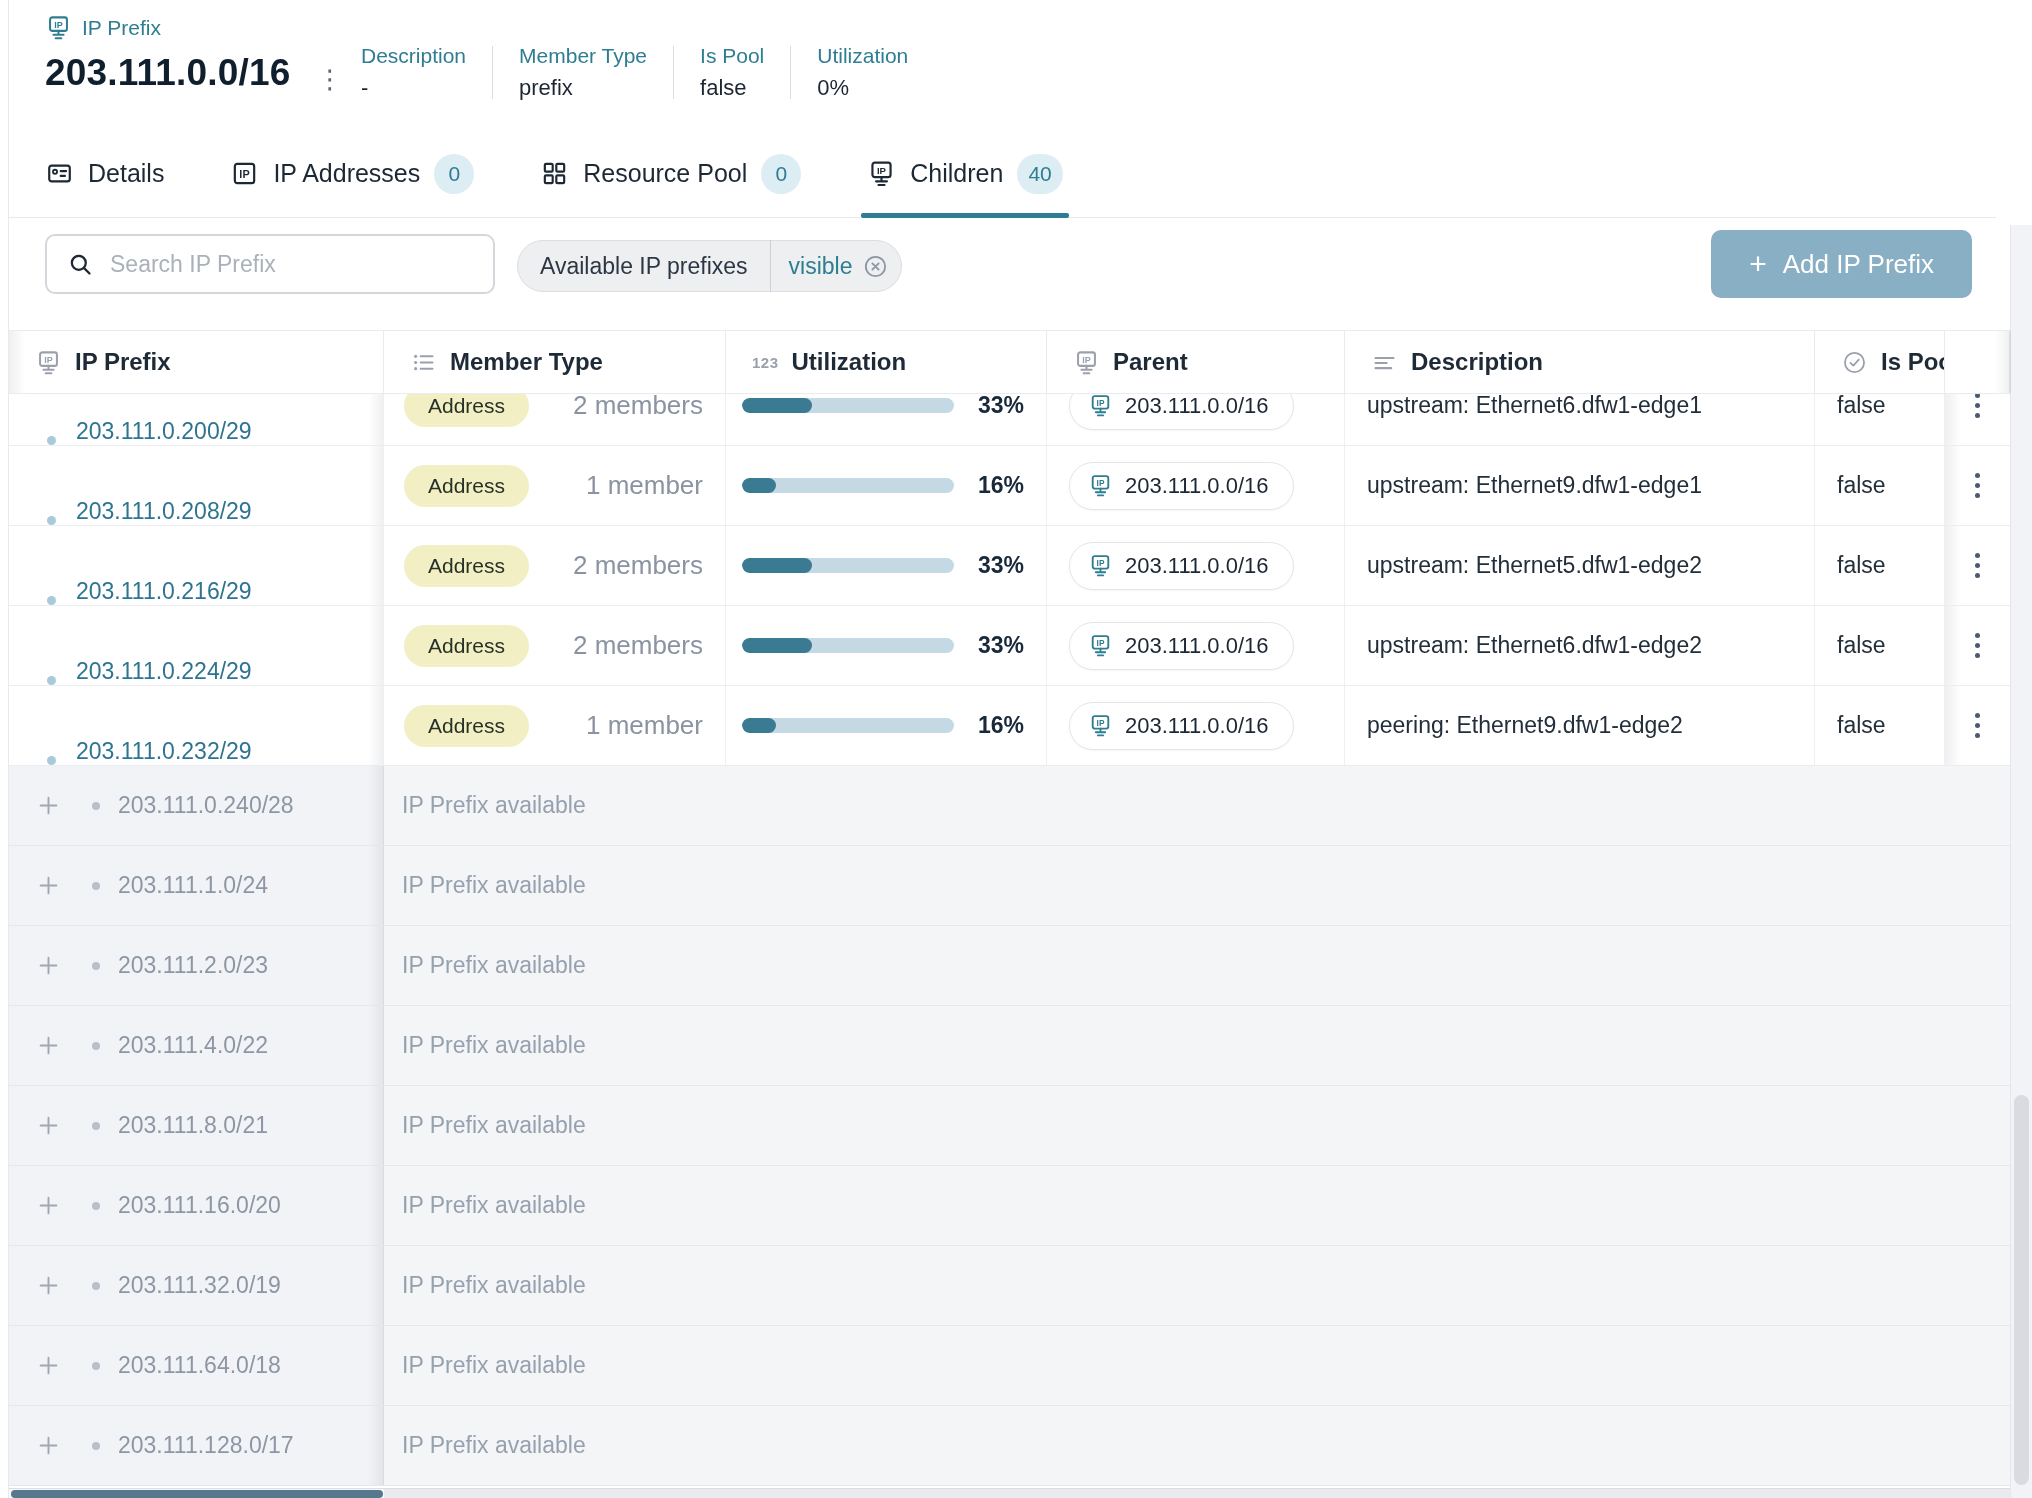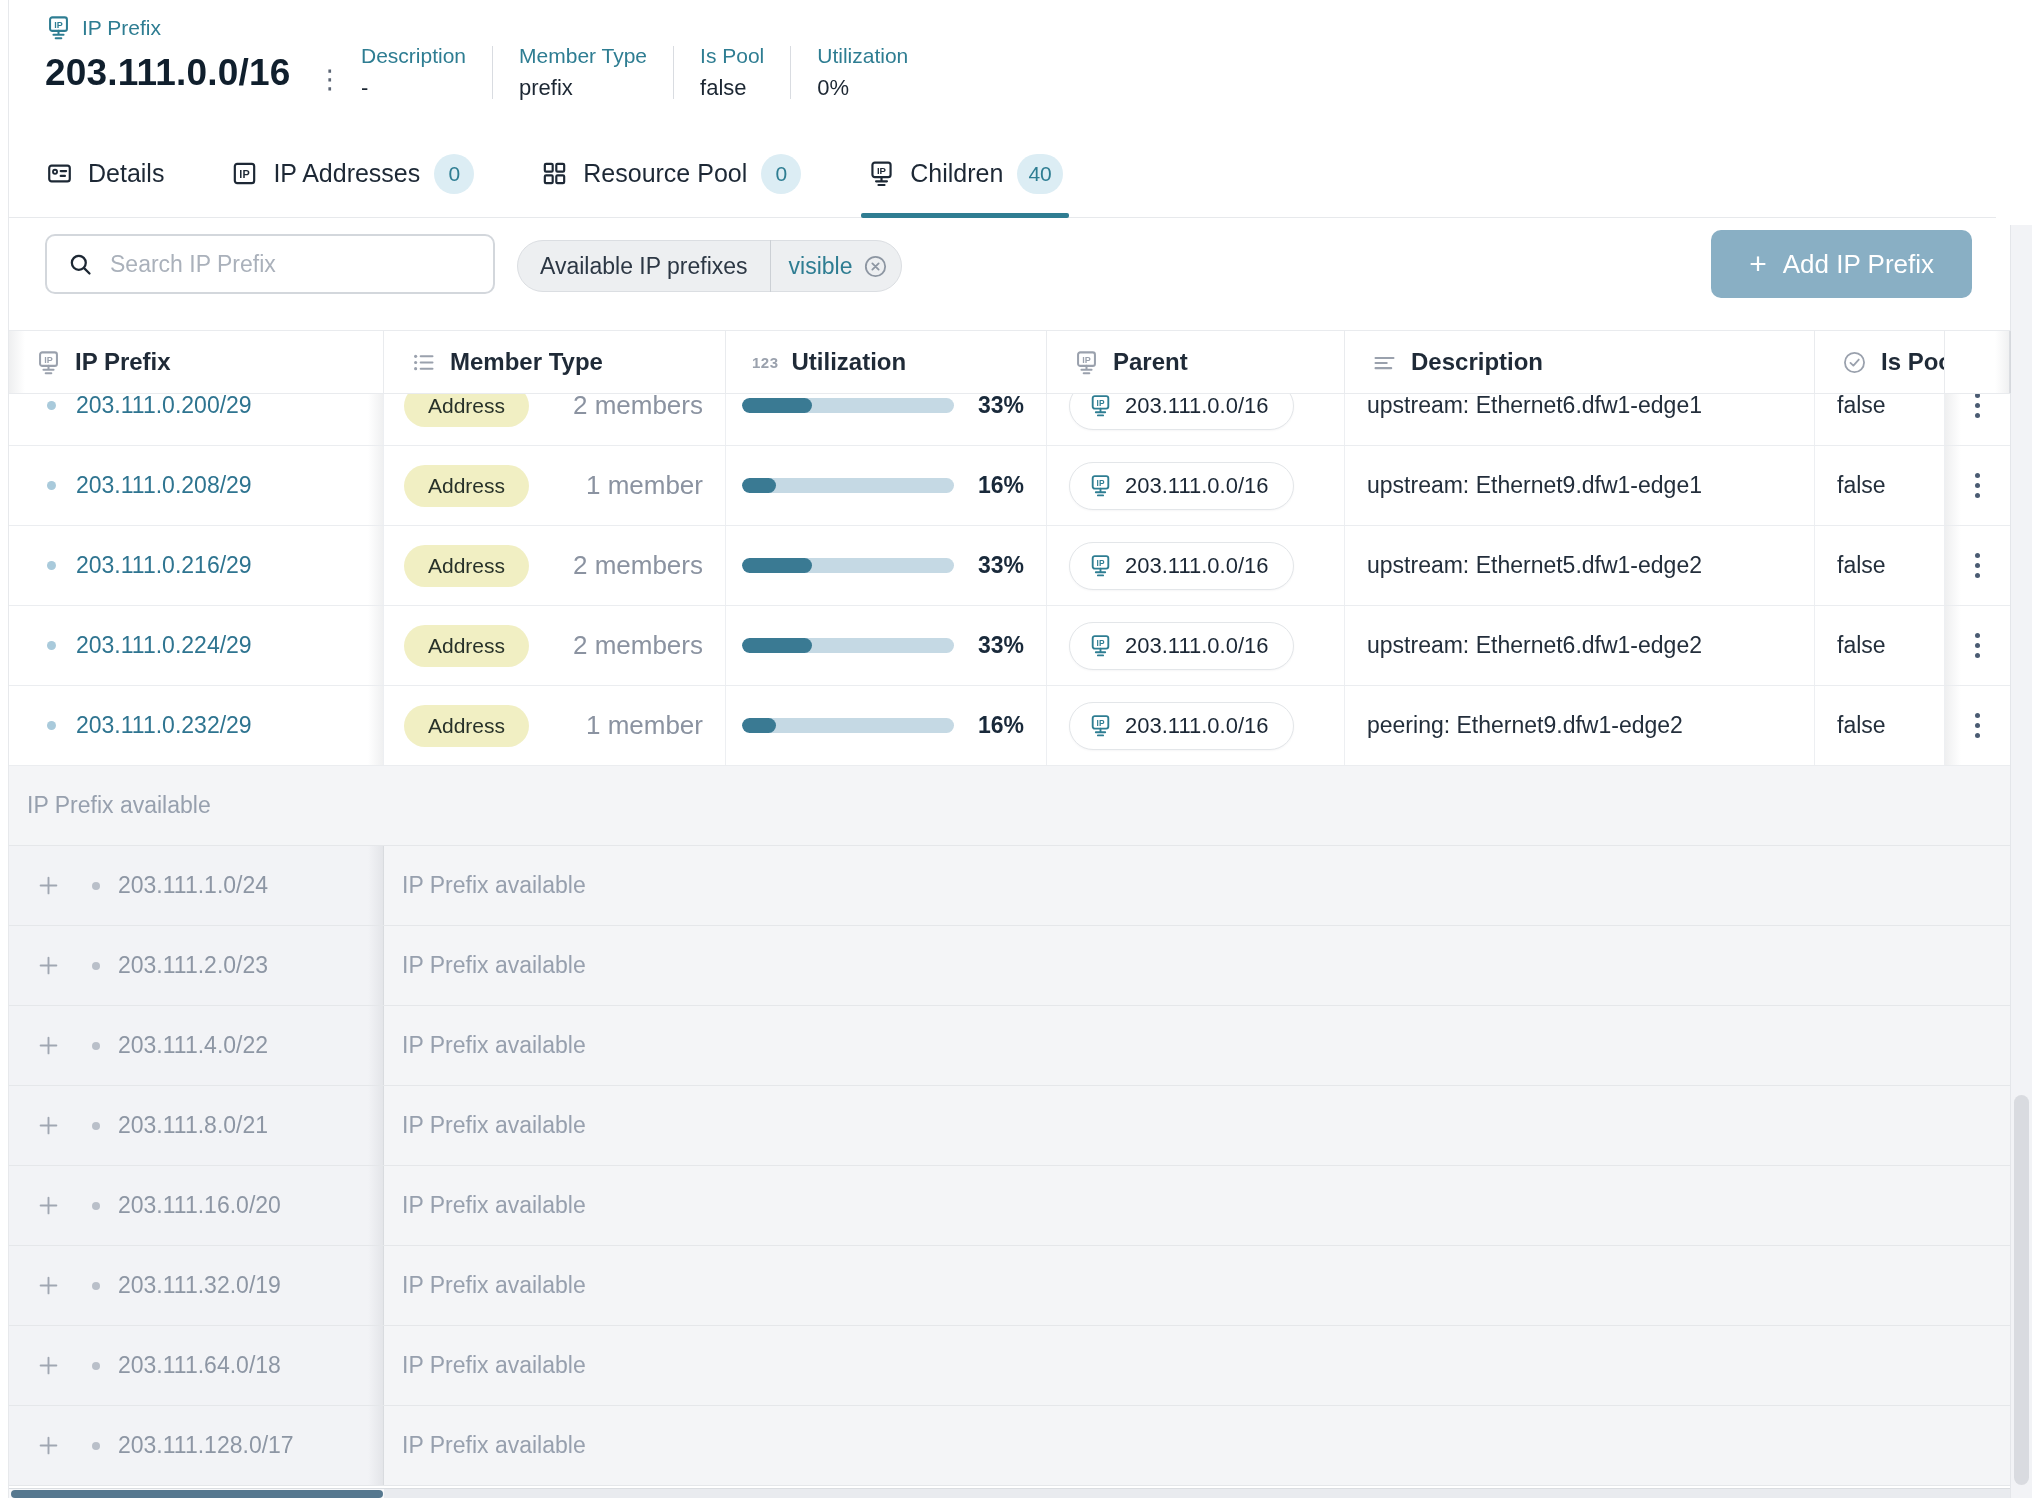--- a/index.html
+++ b/index.html
@@ -51,21 +51,21 @@
   .th svg, .th .numico { color:#9aa1ad; flex:0 0 auto; }
   .th svg { width:27px; height:27px; }
   .numico { font-size:15px; font-weight:700; letter-spacing:.5px; }
   .tbody { position:absolute; top:64px; left:0; right:0; bottom:10px; overflow:hidden; }
   .rows { margin-top:-28px; }
   .tr { height:80px; border-bottom:1px solid #ebedf0; background:#fff; }
   .td { display:flex; align-items:center; border-right:1px solid #edeff2; overflow:hidden; position:relative; }
   .td.no-r { border-right:none; }
   .sticky-shadow-r::after { content:""; position:absolute; top:0; right:-1px; width:16px; height:100%; background:linear-gradient(to left, rgba(20,30,45,.07), rgba(20,30,45,0)); pointer-events:none; }
   .sticky-shadow-l::before { content:""; position:absolute; top:0; left:0; width:16px; height:100%; background:linear-gradient(to right, rgba(20,30,45,.07), rgba(20,30,45,0)); pointer-events:none; }
-  .col-prefix { padding-left:38px; gap:20px; }
+  .col-prefix { padding-left:38px; gap:20px;align-items:flex-end; }
   .bullet { width:9px; height:9px; border-radius:50%; background:#a9cadb; flex:0 0 auto; }
   .plink { color:#2e7490; font-size:23px; font-weight:500; text-decoration:none; cursor:pointer; }
   .col-member { padding:0 22px 0 20px; justify-content:space-between; }
   .mbadge { background:#f1efc3; border-radius:999px; padding:9px 24px; font-size:21px; color:#273129; }
   .members { color:#8b93a1; font-size:26px; }
   .col-util { padding:0 22px 0 16px; justify-content:space-between; gap:14px; }
   .bar { width:212px; height:15px; border-radius:8px; background:#c5d9e4; overflow:hidden; flex:0 0 auto; }
   .fill { display:block; height:100%; background:#3a7a93; border-radius:8px; }
   .pct { font-size:23px; font-weight:bold; color:#19293a; }
   .col-parent { padding-left:22px; }
@@ -411,20 +411,29 @@
     <div class="td col-actions no-r sticky-shadow-l">
       <span class="kebab">
                 <i></i>
                 <i></i>
                 <i></i>
               </span>
     </div>
   </div>
 
   <div class="grid2 tr avail">
+    <div class="acell1 sticky-shadow-r">
+      <span class="plusbtn">
+        <svg viewBox="0 0 24 24">
+                  <path d="M12 5 V19 M5 12 H19" stroke="currentColor" stroke-width="1.7" stroke-linecap="round"></path>
+                </svg>
+      </span>
+      <span class="adot"></span>
+      <span class="aprefix">203.111.0.240/28</span>
+    </div>
     <div class="alabel">IP Prefix available</div>
   </div>
 
   <div class="grid2 tr avail">
     <div class="acell1 sticky-shadow-r">
       <span class="plusbtn">
         <svg viewBox="0 0 24 24">
                   <path d="M12 5 V19 M5 12 H19" stroke="currentColor" stroke-width="1.7" stroke-linecap="round"></path>
                 </svg>
       </span>

